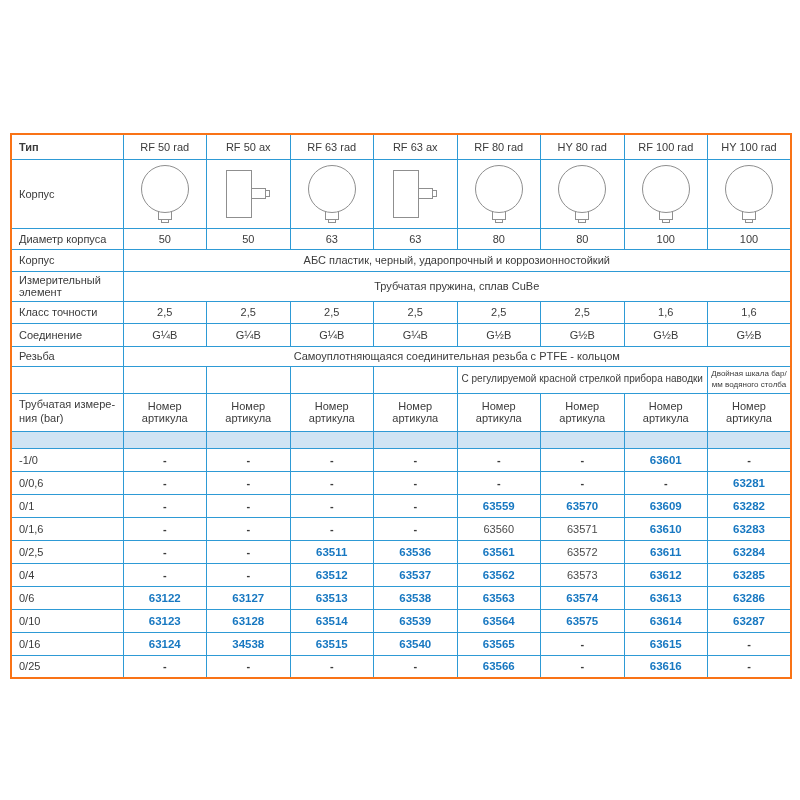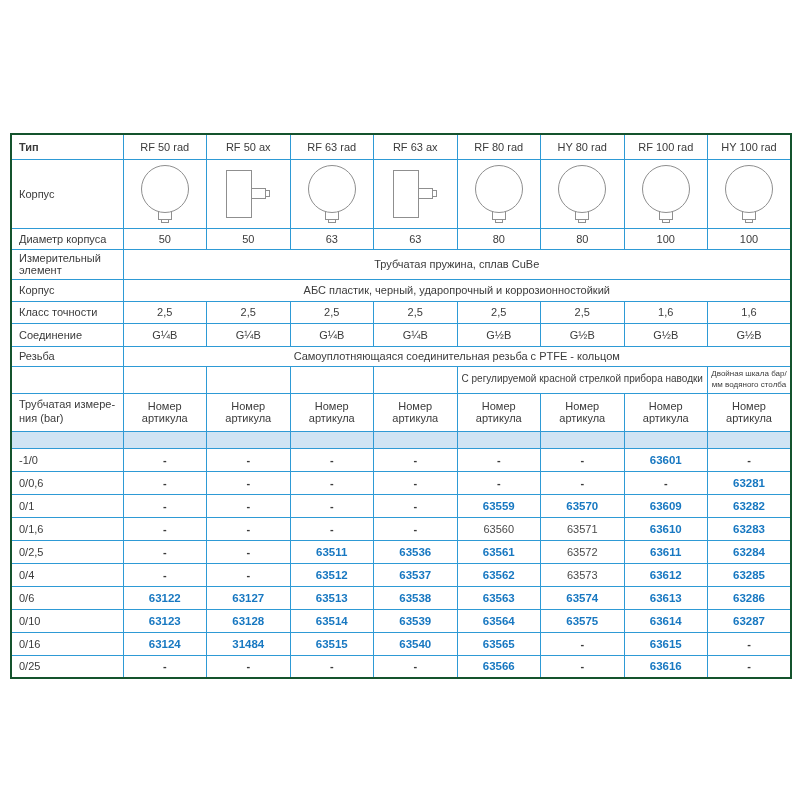--- a/index.html
+++ b/index.html
@@ -1,19 +1,19 @@
 <!DOCTYPE html>
 <html><head>
 <meta charset="utf-8">
 <style>
   html,body{margin:0;padding:0;background:#ffffff;}
   body{width:800px;height:800px;font-family:"Liberation Sans",sans-serif;}
   .sheet{position:relative;width:800px;height:800px;background:#ffffff;overflow:hidden;}
   table.spec{position:absolute;left:10px;top:133px;width:780px;border-collapse:collapse;table-layout:fixed;
-             border:2px solid #14532d;}
+             border:2px solid #f97316;}
   td{border:1.5px solid #2e9ad5;font-size:11px;color:#3b3b3b;text-align:center;vertical-align:middle;
      padding:1px 3px;overflow:hidden;}
   td.lbl{text-align:left;padding-left:7px;}
   td.bold{font-weight:bold;}
   td.pre{white-space:pre-line;line-height:1.25;}
   td.art{font-weight:bold;color:#1878c1;font-size:11.5px;}
   td.plain{font-weight:normal;color:#4a4a4a;font-size:11px;}
   td.dash{font-weight:bold;color:#3b3b3b;}
   td.band{background:#cfe4f4;}
   td.note{font-size:10px;color:#3b3b3b;line-height:1.25;}
@@ -135,27 +135,27 @@
           <td class="lbl">Диаметр корпуса</td>
           <td>50</td>
           <td>50</td>
           <td>63</td>
           <td>63</td>
           <td>80</td>
           <td>80</td>
           <td>100</td>
           <td>100</td>
         </tr>
+        <tr style="height: 22px;">
+          <td class="lbl">Корпус</td>
+          <td colspan="8">АБС пластик, черный, ударопрочный и коррозионностойкий</td>
+        </tr>
         <tr style="height: 30px;">
           <td class="lbl">Измерительный элемент</td>
           <td colspan="8">Трубчатая пружина, сплав CuBe</td>
-        </tr>
-        <tr style="height: 22px;">
-          <td class="lbl">Корпус</td>
-          <td colspan="8">АБС пластик, черный, ударопрочный и коррозионностойкий</td>
         </tr>
         <tr style="height: 22px;">
           <td class="lbl">Класс точности</td>
           <td>2,5</td>
           <td>2,5</td>
           <td>2,5</td>
           <td>2,5</td>
           <td>2,5</td>
           <td>2,5</td>
           <td>1,6</td>
@@ -293,21 +293,21 @@
           <td class="art">63514</td>
           <td class="art">63539</td>
           <td class="art">63564</td>
           <td class="art">63575</td>
           <td class="art">63614</td>
           <td class="art">63287</td>
         </tr>
         <tr style="height: 23px;">
           <td class="lbl">0/16</td>
           <td class="art">63124</td>
-          <td class="art">31484</td>
+          <td class="art">34538</td>
           <td class="art">63515</td>
           <td class="art">63540</td>
           <td class="art">63565</td>
           <td class="dash">-</td>
           <td class="art">63615</td>
           <td class="dash">-</td>
         </tr>
         <tr style="height: 23px;">
           <td class="lbl">0/25</td>
           <td class="dash">-</td>

